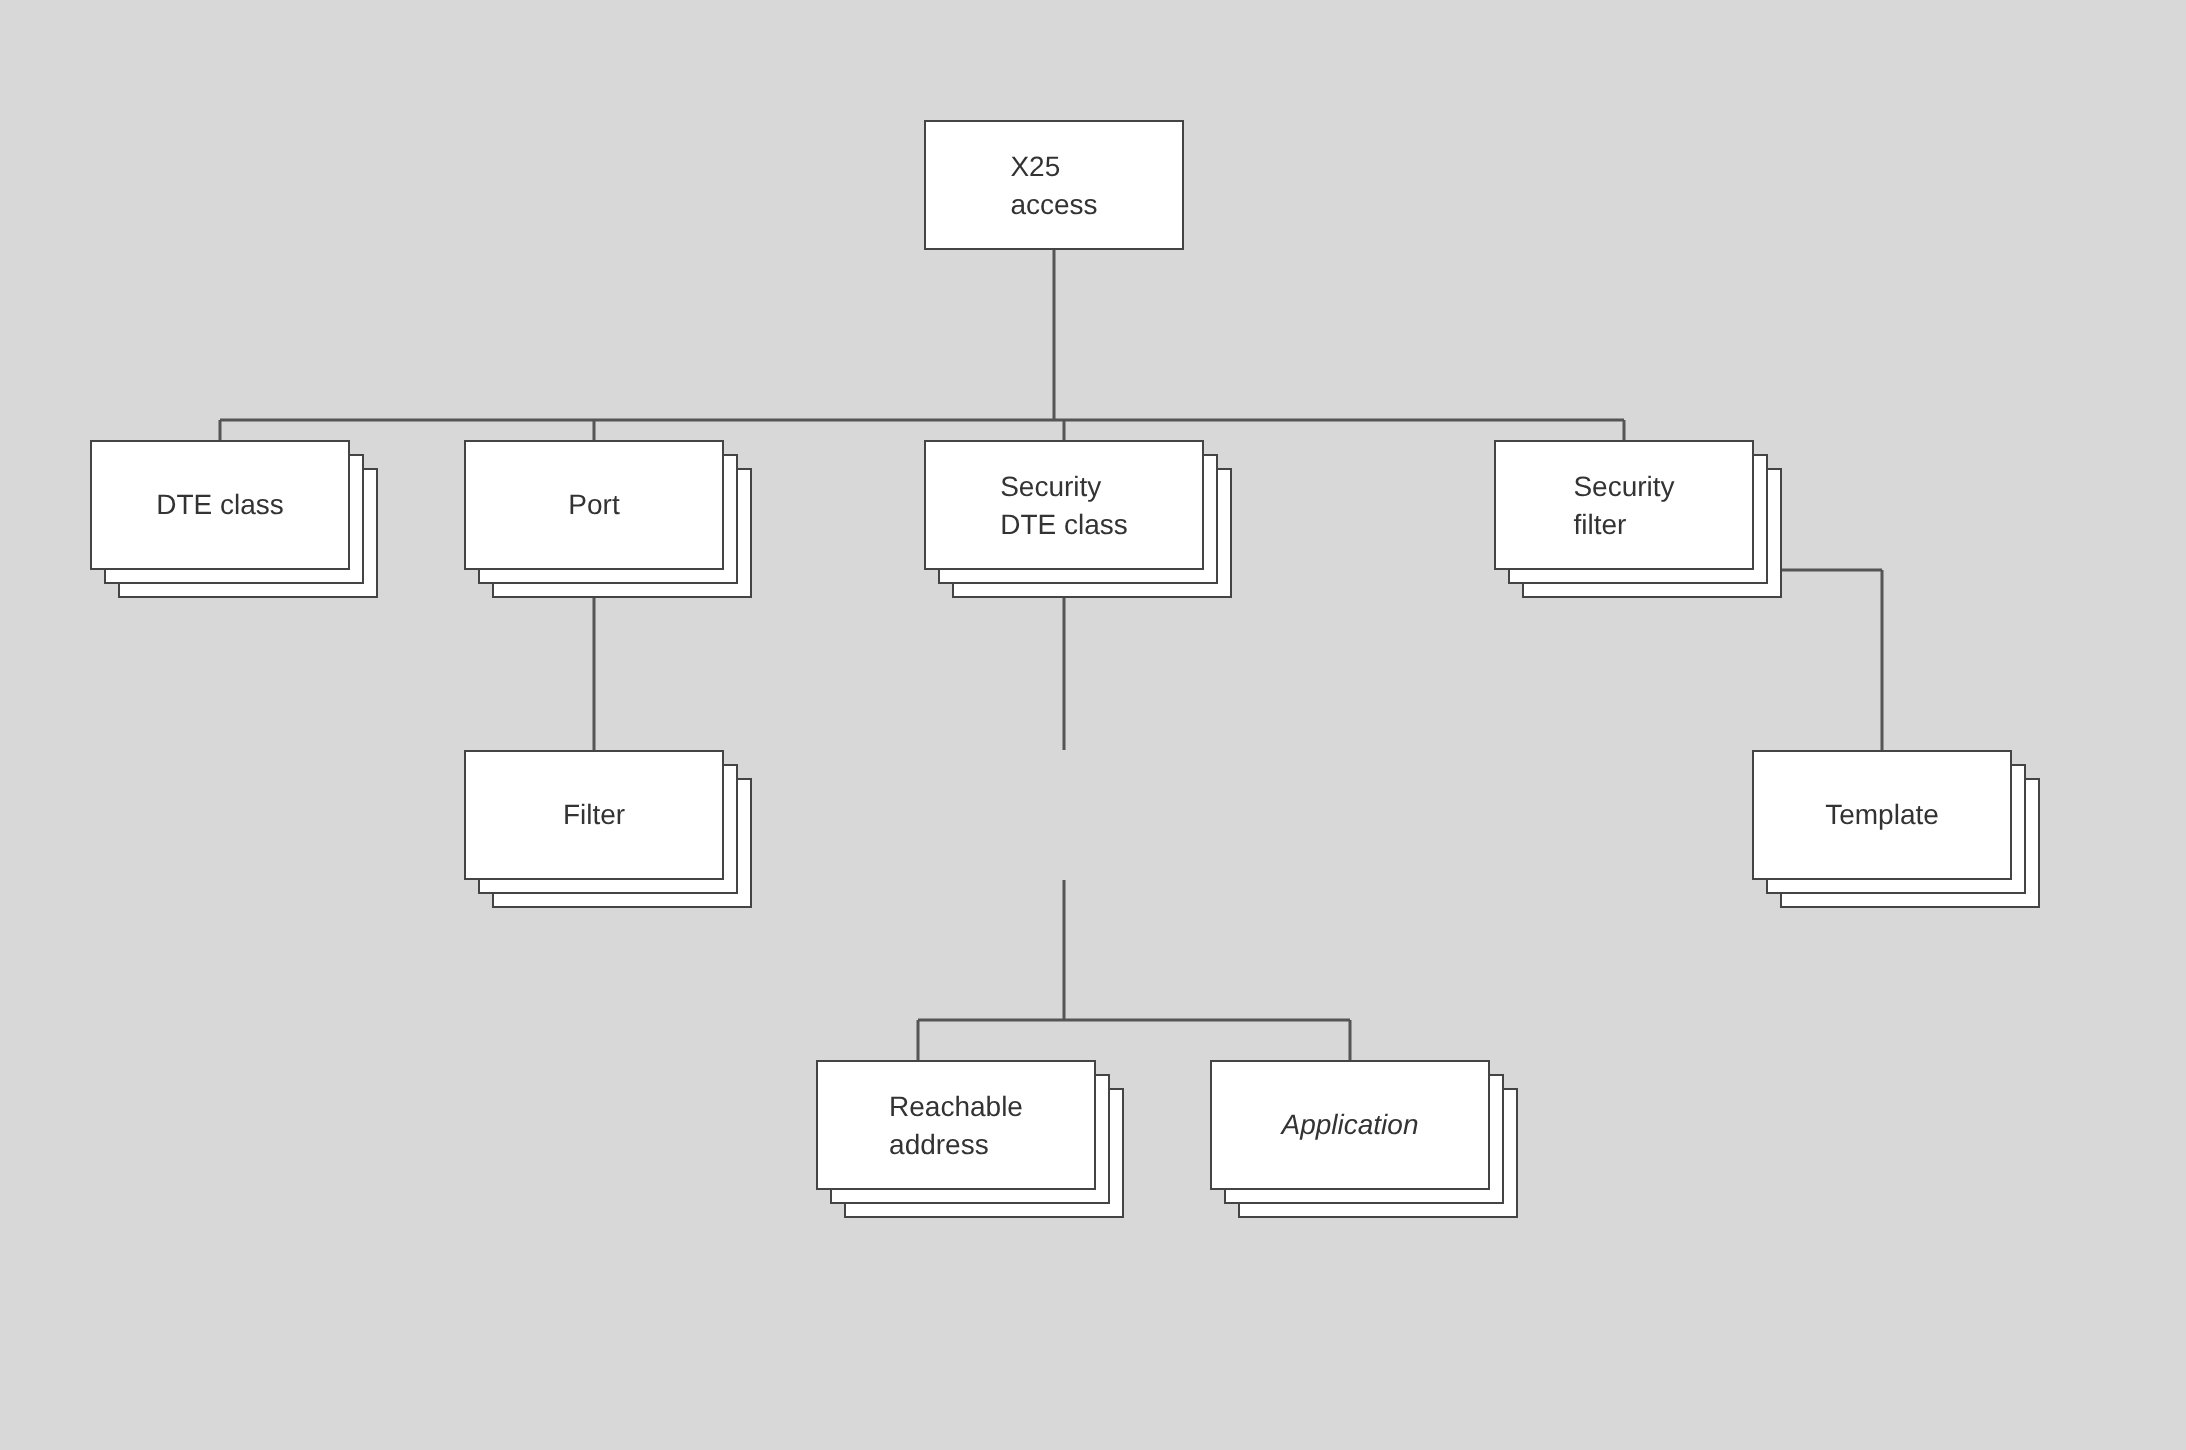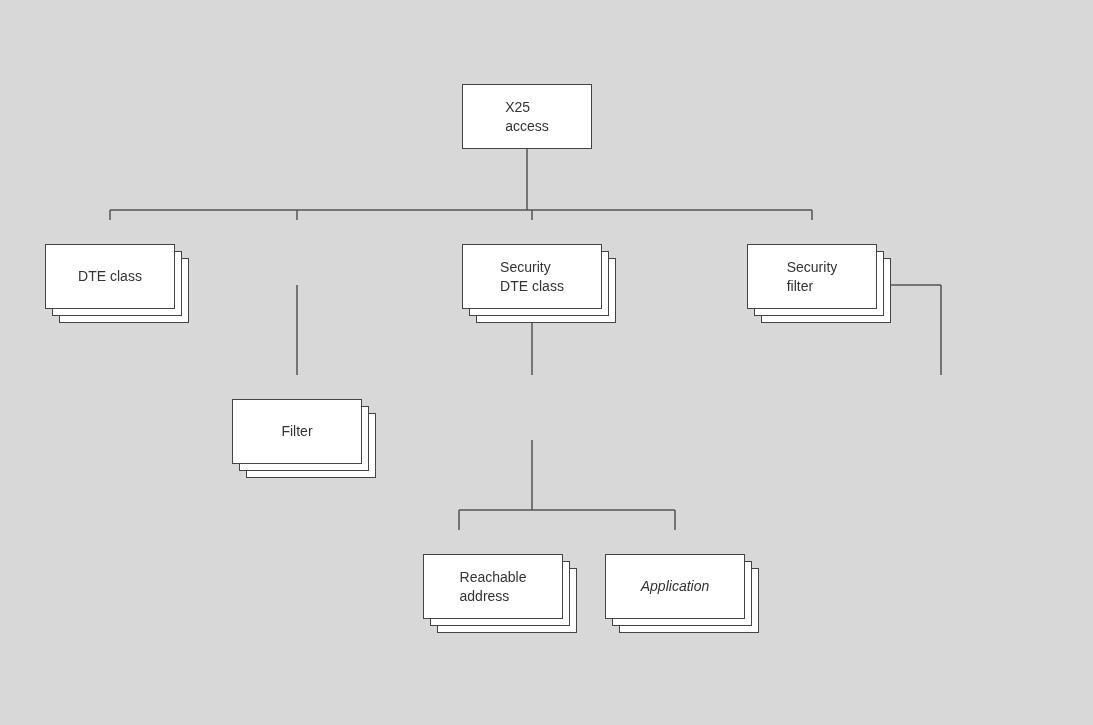--- a/index.html
+++ b/index.html
@@ -34,21 +34,20 @@
       color: #333;
       line-height: 1.3;
       position: relative;
       z-index: 3;
     }
 
     
     .node-stack {
       position: relative;
       display: inline-block;
-      margin-top: 24px;
     }
 
     .box-main {
       background: white;
       border: 1.5px solid #444;
       padding: 10px 18px;
       min-width: 110px;
       min-height: 60px;
       display: flex;
       align-items: center;
@@ -124,20 +123,29 @@
   <div class="node-wrap" style="left:45px; top:220px;">
     <div class="node-stack" style="position:relative; display:inline-block;">
       <div class="box-s2" style="width:130px; height:65px;"></div>
       <div class="box-s1" style="width:130px; height:65px;"></div>
       <div class="box-main" style="min-width:130px; min-height:65px; position:relative;">
         <span class="node-label">DTE class</span>
       </div>
     </div>
   </div>
 
+  <div class="node-wrap" style="left:232px; top:220px;">
+    <div class="node-stack" style="position:relative; display:inline-block;">
+      <div class="box-s2" style="width:130px; height:65px;"></div>
+      <div class="box-s1" style="width:130px; height:65px;"></div>
+      <div class="box-main" style="min-width:130px; min-height:65px; position:relative;">
+        <span class="node-label">Port</span>
+      </div>
+    </div>
+  </div>
 
   <div class="node-wrap" style="left:462px; top:220px;">
     <div class="node-stack" style="position:relative; display:inline-block;">
       <div class="box-s2" style="width:140px; height:65px;"></div>
       <div class="box-s1" style="width:140px; height:65px;"></div>
       <div class="box-main" style="min-width:140px; min-height:65px; position:relative;">
         <span class="node-label">Security<br>DTE class</span>
       </div>
     </div>
   </div>
@@ -156,22 +164,31 @@
     <div class="node-stack" style="position:relative; display:inline-block;">
       <div class="box-s2" style="width:130px; height:65px;"></div>
       <div class="box-s1" style="width:130px; height:65px;"></div>
       <div class="box-main" style="min-width:130px; min-height:65px; position:relative;">
         <span class="node-label">Filter</span>
       </div>
     </div>
   </div>
 
 
-
-  <div class="node-wrap" style="left:383px; top:530px;padding-left:40px;">
+  <div class="node-wrap" style="left:876px; top:375px;">
+    <div class="node-stack" style="position:relative; display:inline-block;">
+      <div class="box-s2" style="width:130px; height:65px;"></div>
+      <div class="box-s1" style="width:130px; height:65px;"></div>
+      <div class="box-main" style="min-width:130px; min-height:65px; position:relative;">
+        <span class="node-label">Template</span>
+      </div>
+    </div>
+  </div>
+
+  <div class="node-wrap" style="left:368px; top:530px;padding-left:40px;">
     <div class="node-stack" style="position:relative; display:inline-block;">
       <div class="box-s2" style="width:140px; height:65px;"></div>
       <div class="box-s1" style="width:140px; height:65px;"></div>
       <div class="box-main" style="min-width:140px; min-height:65px; position:relative;">
         <span class="node-label">Reachable<br>address</span>
       </div>
     </div>
   </div>
 
   <div class="node-wrap" style="left:605px; top:530px;">

